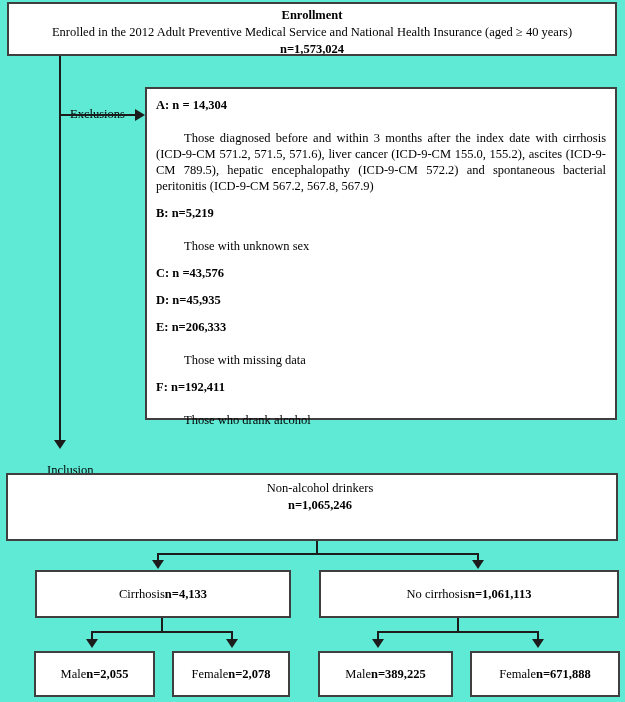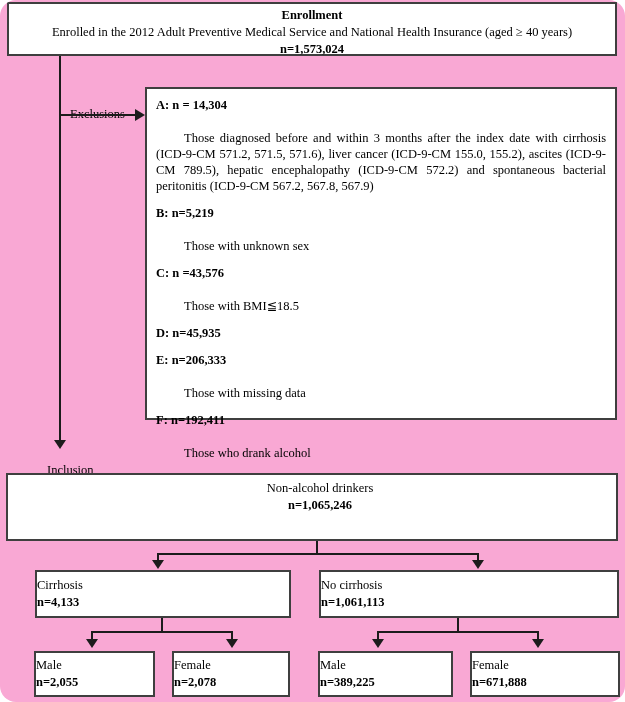--- a/index.html
+++ b/index.html
@@ -1,33 +1,32 @@
 <!DOCTYPE html>
 <html><head>
 <meta charset="utf-8">
 <style>
   html,body{margin:0;padding:0;background:#ffffff;}
   .canvas{
     position:relative;
     width:625px;height:702px;
-    background:#f9a8d4;
+    background:#5eead4;
     font-family:"Liberation Serif","DejaVu Serif",serif;
     font-size:12.5px;
     color:#000000;
     overflow:hidden;
-    border-radius:16px;
   }
   .box{
     position:absolute;
     border:2px solid #3f3f3f;
     box-sizing:border-box;
     background:#ffffff;
   }
   .center-box{
-    display:flex;flex-direction:column;align-items:flex-start;justify-content:center;
+    display:flex;flex-direction:row;align-items:center;justify-content:center;
     text-align:center;line-height:17px;
   }
   .top-box{
     display:flex;flex-direction:column;align-items:center;justify-content:flex-start;
     text-align:center;line-height:17px;padding-top:3px;
   }
   .bold{font-weight:bold;}
   .flow-label{position:absolute;font-weight:normal;margin-top:12px;}
   .hline,.vline{position:absolute;background:#1c1c1c;}
   .hline{height:2px;}
@@ -70,21 +69,20 @@
     <div class="excl-entry">
       <span class="excl-n">A: n = 14,304</span>
       <span class="excl-desc">Those diagnosed before and within 3 months after the index date with cirrhosis (ICD-9-CM 571.2, 571.5, 571.6), liver cancer (ICD-9-CM 155.0, 155.2), ascites (ICD-9-CM 789.5), hepatic encephalopathy (ICD-9-CM 572.2) and spontaneous bacterial peritonitis (ICD-9-CM 567.2, 567.8, 567.9)</span>
     </div>
     <div class="excl-entry">
       <span class="excl-n">B: n=5,219</span>
       <span class="excl-desc">Those with unknown sex</span>
     </div>
     <div class="excl-entry">
       <span class="excl-n">C: n =43,576</span>
-      <span class="excl-desc">Those with BMI≦18.5</span>
     </div>
     <div class="excl-entry">
       <span class="excl-n">D: n=45,935</span>
     </div>
     <div class="excl-entry">
       <span class="excl-n">E: n=206,333</span>
       <span class="excl-desc">Those with missing data</span>
     </div>
     <div class="excl-entry">
       <span class="excl-n">F: n=192,411</span>

